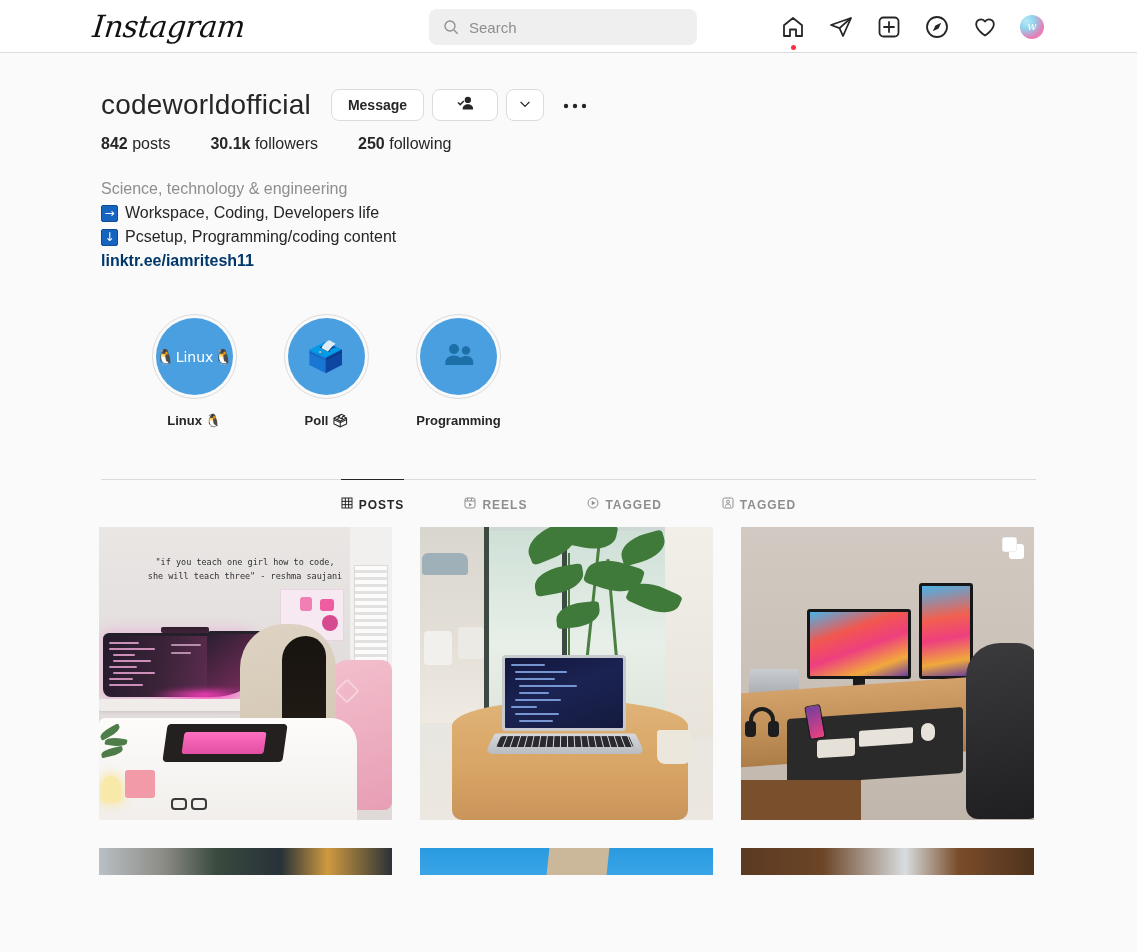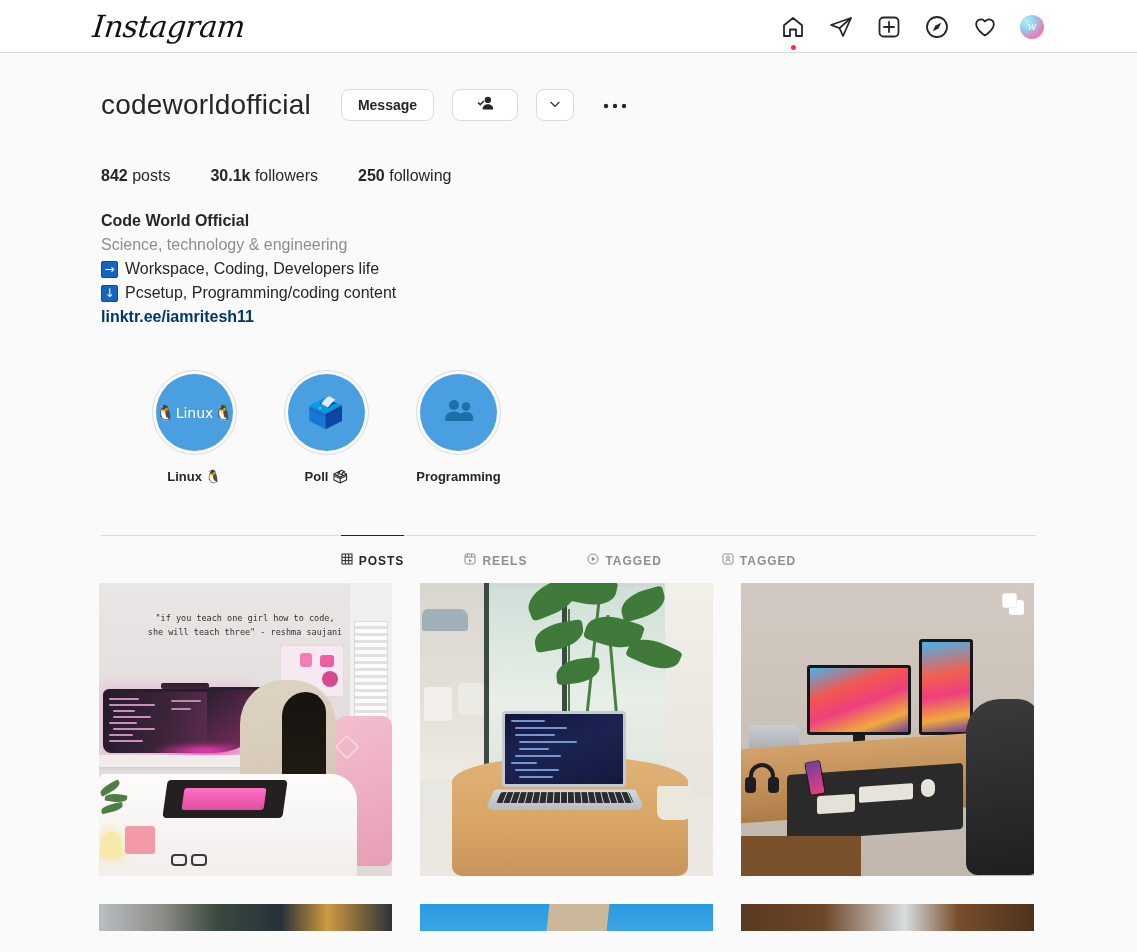--- a/index.html
+++ b/index.html
@@ -139,21 +139,21 @@
   }
   .monitor .base {
     position: absolute; left: 14px; top: 70px;
     width: 64px; height: 7px;
     background: #ffffff;
     border-radius: 2px;
   }
 
   .info-col { flex: 1; padding-top: 3px; }
 
-  .name-row { display: flex; align-items: center; gap: 18px; height: 36px; }
+  .name-row { display: flex; align-items: center; gap: 8px; height: 36px; }
   .username {
     font-size: 28px;
     font-weight: 300;
     line-height: 32px;
     color: #262626;
     margin-right: 12px;
     letter-spacing: 0.2px;
   }
   .btn {
     height: 32px;
@@ -169,21 +169,21 @@
     cursor: pointer;
   }
   .btn.icon-btn { width: 66px; padding: 0; }
   .btn.chev-btn { width: 38px; padding: 0; }
   .dots-btn {
     width: 34px; height: 32px;
     display: flex; align-items: center; justify-content: center;
     cursor: pointer; margin-left: 6px;
   }
 
-  .stats-row { display: flex; gap: 0; margin-top: 44px; font-size: 16px; }
+  .stats-row { display: flex; gap: 0; margin-top: 12px; font-size: 16px; }
   .stat { margin-right: 40px; color: #262626; }
   .stat b { font-weight: 600; }
 
   .bio { margin-top: 24px; font-size: 16px; line-height: 24px; }
   .bio .fullname { font-weight: 600; }
   .bio .category { color: #8e8e8e; }
   .bio .line { display: flex; align-items: center; gap: 7px; }
   .emoji-box {
     width: 17px; height: 17px;
     background: #1664c0;
@@ -407,20 +407,29 @@
   .b2 { background: linear-gradient(180deg,#2a9ae0 0%,#3aa5e6 100%); position: relative; }
   .b2 .bldg { position:absolute; left:44%; top:0; width:60px; height:27px; background:#cbb79a; transform: skewX(-6deg); }
   .b3 { background: linear-gradient(90deg,#5a3a22 0%,#6d4527 28%,#d8dde0 56%,#7a4d2b 74%,#4e321d 100%); }
 </style>
 </head>
 <body>
 
 <div class="topbar">
   <div class="brand">Instagram</div>
 
+  <div class="searchwrap">
+    <span class="mag">
+      <svg width="16" height="16" viewBox="0 0 24 24" fill="none" stroke="#8e8e8e" stroke-width="2">
+        <circle cx="10.5" cy="10.5" r="7.5"></circle>
+          <line x1="16.5" y1="16.5" x2="22" y2="22"></line>
+      </svg>
+    </span>
+    <input class="search-input" type="text" placeholder="Search" style="">
+  </div>
 
   <div class="navicons">
     <div class="navicon">
       <svg width="24" height="24" viewBox="0 0 24 24" fill="none" stroke="#262626" stroke-width="1.8" stroke-linejoin="round">
         <path d="M3 10.2 12 3l9 7.2V21h-6v-6.5H9V21H3z"></path>
       </svg>
       <span class="navdot"></span>
     </div>
     <div class="navicon">
       <svg width="24" height="24" viewBox="0 0 24 24" fill="none" stroke="#262626" stroke-width="1.8" stroke-linejoin="round">
@@ -501,21 +510,20 @@
             <b>30.1k</b>
             <span>followers</span>
           </div>
           <div class="stat">
             <b>250</b>
             <span>following</span>
           </div>
         </div>
 
         <div class="bio">
-          <div class="fullname">Code World Official</div>
           <div class="category">Science, technology &amp; engineering</div>
           <div class="line">
             <span class="emoji-box">→</span>
             <span>Workspace, Coding, Developers life</span>
           </div>
           <div class="line">
             <span class="emoji-box">↓</span>
             <span>Pcsetup, Programming/coding content</span>
           </div>
           <a class="link" href="#">linktr.ee/iamritesh11</a>

